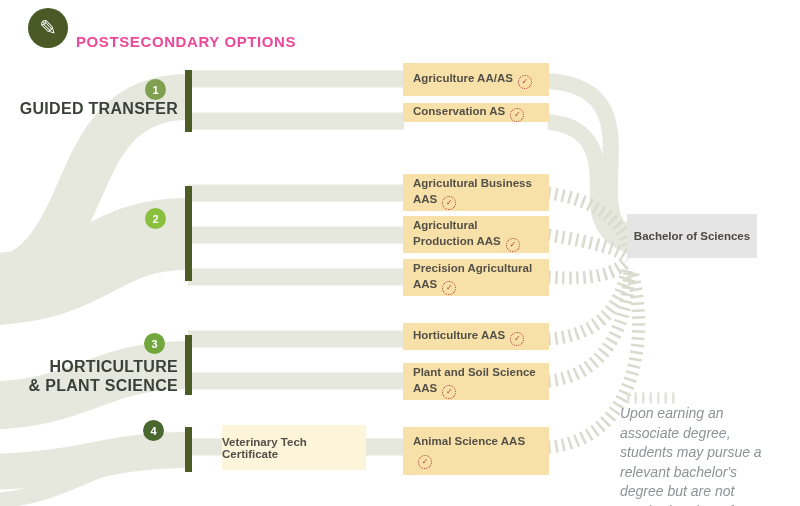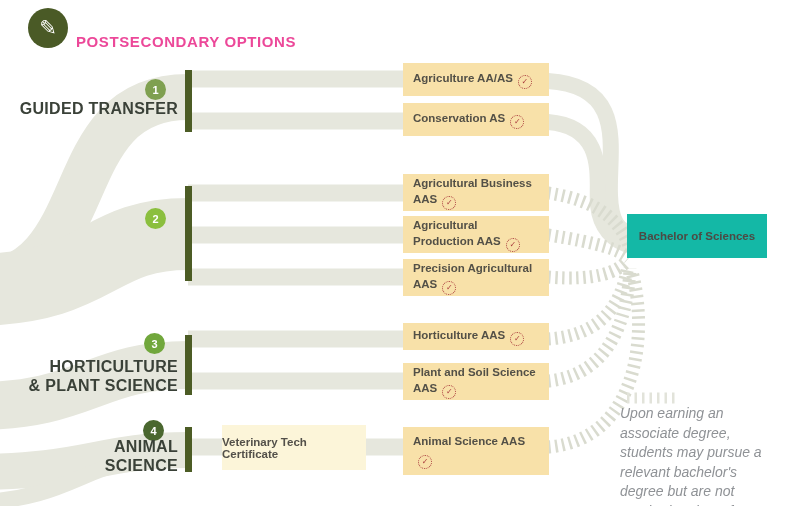--- a/index.html
+++ b/index.html
@@ -39,21 +39,21 @@
     display:inline-flex;width:12px;height:12px;border:1.5px dotted #a93a3c;border-radius:50%;
     align-items:center;justify-content:center;margin-left:5px;vertical-align:-2px;
   }
   .chk{font-size:8px;font-weight:700;color:#a93a3c;line-height:1;}
   .certbox{
     position:absolute;left:222px;top:425px;width:144px;height:45px;background:#fcf5d9;z-index:2;
     display:flex;align-items:center;justify-content:center;
     font-size:11.5px;font-weight:700;color:#53504a;
   }
   .bachbox{
-    position:absolute;left:627px;top:214px;width:140px;height:44px;background:#14b8a6;z-index:2;
+    position:absolute;left:627px;top:214px;width:130px;height:44px;background:#e5e5e5;z-index:2;
     display:flex;align-items:center;justify-content:center;
     font-size:11.5px;font-weight:700;color:#4c4a44;
   }
   .note{
     position:absolute;left:620px;top:404px;width:150px;z-index:2;
     font-size:14px;font-style:italic;color:#8f9296;line-height:1.4;
   }
 </style>
 </head>
 <body>
@@ -113,29 +113,27 @@
   <div class="numcircle" style="left:144px;top:333px;background:#71a73c">
       <span>3</span>
     </div>
   <div class="numcircle" style="left:143px;top:420px;background:#4a672f">
       <span>4</span>
     </div>
 
   <div class="seclabel" style="top:100px">GUIDED TRANSFER</div>
   <div class="seclabel" style="top:358px">HORTICULTURE
 &amp; PLANT SCIENCE</div>
-  <div class="seclabel" style="top:438px">ANIMAL
-SCIENCE</div>
 
   <div class="pbox" style="top:63px;height:33px">
     <span><span>Agriculture AA/AS</span><span class="badge">
           <span class="chk">✓</span>
         </span></span>
   </div>
-  <div class="pbox" style="top:103px;height:33px">
+  <div class="pbox" style="top:103px;height:19px">
     <span><span>Conservation AS</span><span class="badge">
           <span class="chk">✓</span>
         </span></span>
   </div>
   <div class="pbox" style="top:174px;height:37px">
     <span><span>Agricultural Business AAS</span><span class="badge">
           <span class="chk">✓</span>
         </span></span>
   </div>
   <div class="pbox" style="top:216px;height:37px">

